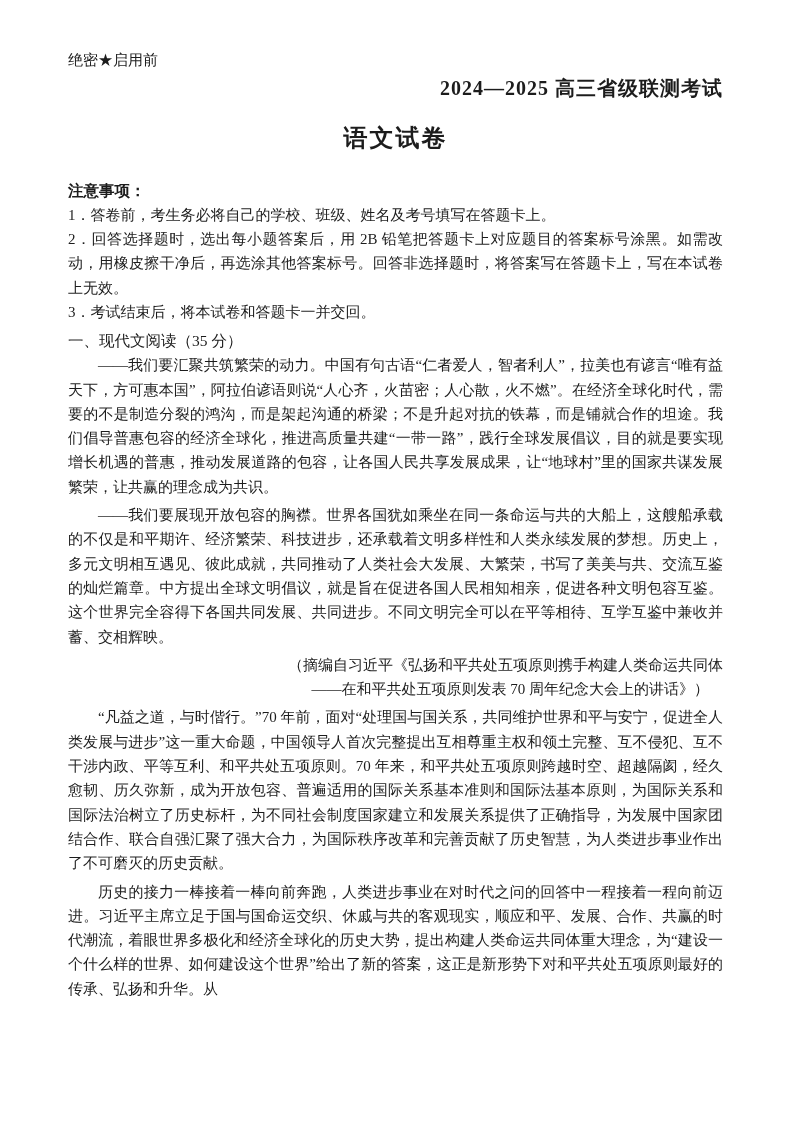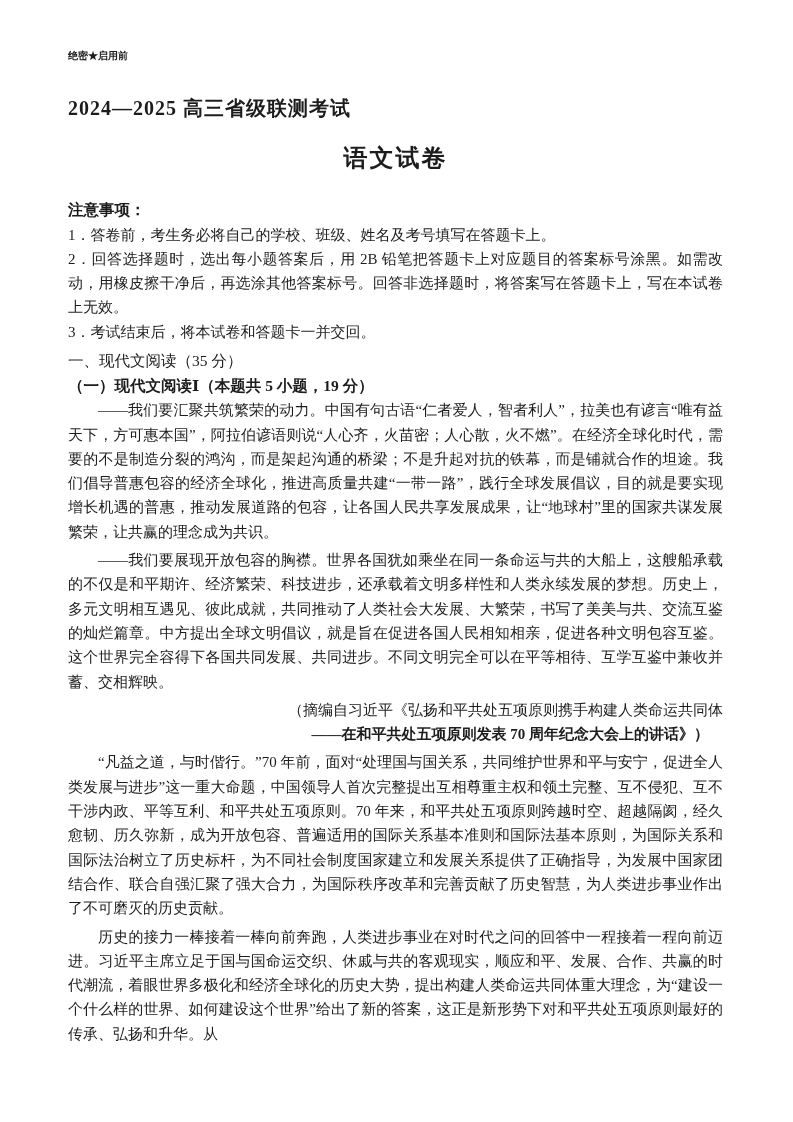--- a/index.html
+++ b/index.html
@@ -14,26 +14,26 @@
     margin: 0 auto;
     background: #ffffff;
     color: #1c1c1c;
     font-family: "Liberation Serif", "DejaVu Serif", serif;
     font-size: 15px;
     line-height: 1.62;
     box-sizing: border-box;
     padding: 48px 70px 60px 68px;
   }
   .classification {
-    font-weight: bold;
-    font-size: 10px;
-    margin-bottom: 28px;
+    font-weight: normal;
+    font-size: 15px;
+    margin-bottom: 0;
   }
   .title {
-    text-align: left;
+    text-align: right;
     font-size: 20px;
     font-weight: bold;
     margin: 0 0 14px 0;
     letter-spacing: 1px;
   }
   .subtitle {
     text-align: center;
     font-size: 24px;
     font-weight: bold;
     margin: 0 0 20px 0;
@@ -68,21 +68,20 @@
     margin: 0;
     text-indent: 2em;
     text-align: justify;
   }
   .attribution {
     margin: 0;
     text-align: right;
   }
   .attribution.line2 {
     padding-right: 14px;
-    font-weight: bold;
   }
   .gap-sm { height: 4px; }
 </style>
 </head>
 <body>
 
 <div class="page">
 
   <div class="classification">绝密★启用前</div>
 
@@ -93,21 +92,20 @@
   <div class="notice-heading">注意事项：</div>
 
   <p class="notice-item">1．答卷前，考生务必将自己的学校、班级、姓名及考号填写在答题卡上。</p>
 
   <p class="notice-item">2．回答选择题时，选出每小题答案后，用 2B 铅笔把答题卡上对应题目的答案标号涂黑。如需改动，用橡皮擦干净后，再选涂其他答案标号。回答非选择题时，将答案写在答题卡上，写在本试卷上无效。</p>
 
   <p class="notice-item">3．考试结束后，将本试卷和答题卡一并交回。</p>
 
   <div class="section-heading">一、现代文阅读（35 分）</div>
 
-  <div class="sub-heading">（一）现代文阅读Ⅰ（本题共 5 小题，19 分）</div>
 
 
 
   <p class="body-para">——我们要汇聚共筑繁荣的动力。中国有句古语“仁者爱人，智者利人”，拉美也有谚言“唯有益天下，方可惠本国”，阿拉伯谚语则说“人心齐，火苗密；人心散，火不燃”。在经济全球化时代，需要的不是制造分裂的鸿沟，而是架起沟通的桥梁；不是升起对抗的铁幕，而是铺就合作的坦途。我们倡导普惠包容的经济全球化，推进高质量共建“一带一路”，践行全球发展倡议，目的就是要实现增长机遇的普惠，推动发展道路的包容，让各国人民共享发展成果，让“地球村”里的国家共谋发展繁荣，让共赢的理念成为共识。</p>
 
   <div class="gap-sm"></div>
 
   <p class="body-para">——我们要展现开放包容的胸襟。世界各国犹如乘坐在同一条命运与共的大船上，这艘船承载的不仅是和平期许、经济繁荣、科技进步，还承载着文明多样性和人类永续发展的梦想。历史上，多元文明相互遇见、彼此成就，共同推动了人类社会大发展、大繁荣，书写了美美与共、交流互鉴的灿烂篇章。中方提出全球文明倡议，就是旨在促进各国人民相知相亲，促进各种文明包容互鉴。这个世界完全容得下各国共同发展、共同进步。不同文明完全可以在平等相待、互学互鉴中兼收并蓄、交相辉映。</p>
 
   <div class="gap-sm"></div>

